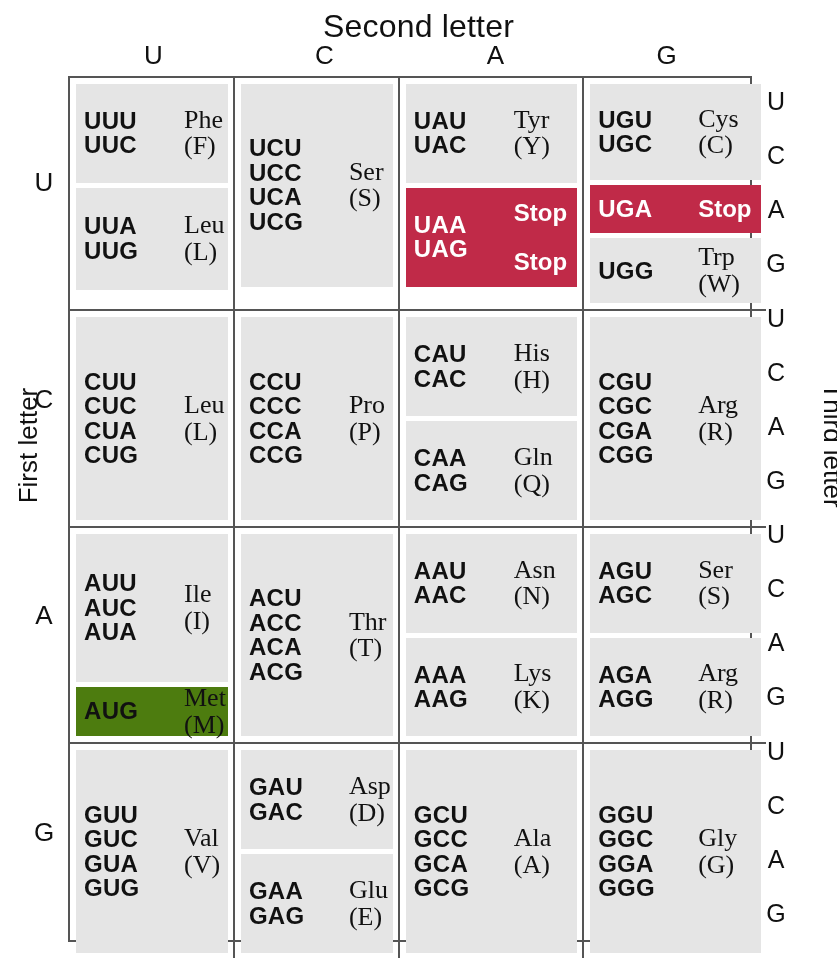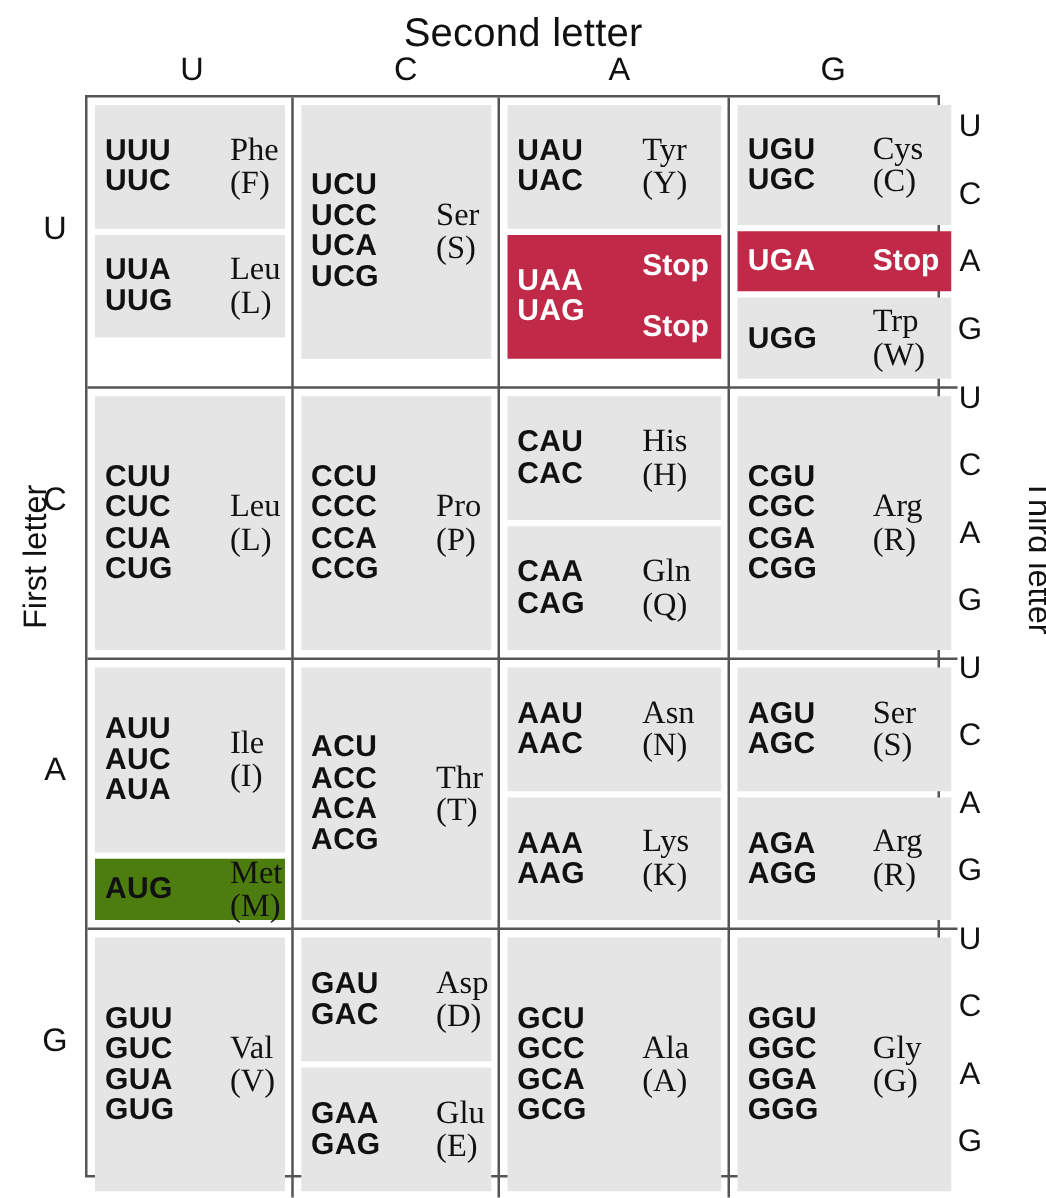--- a/index.html
+++ b/index.html
@@ -151,21 +151,21 @@
         <div class="grp" style="height: 98.75px;">
           <div class="codons">
             <div class="codon">UUU</div>
             <div class="codon">UUC</div>
           </div>
           <div class="aa">
             <span class="abbr">Phe</span>
             <span class="one">(F)</span>
           </div>
         </div>
-        <div class="grp" style="height: 82px;">
+        <div class="grp" style="height: 102px;">
           <div class="codons">
             <div class="codon">UUA</div>
             <div class="codon">UUG</div>
           </div>
           <div class="aa">
             <span class="abbr">Leu</span>
             <span class="one">(L)</span>
           </div>
         </div>
       </div>

